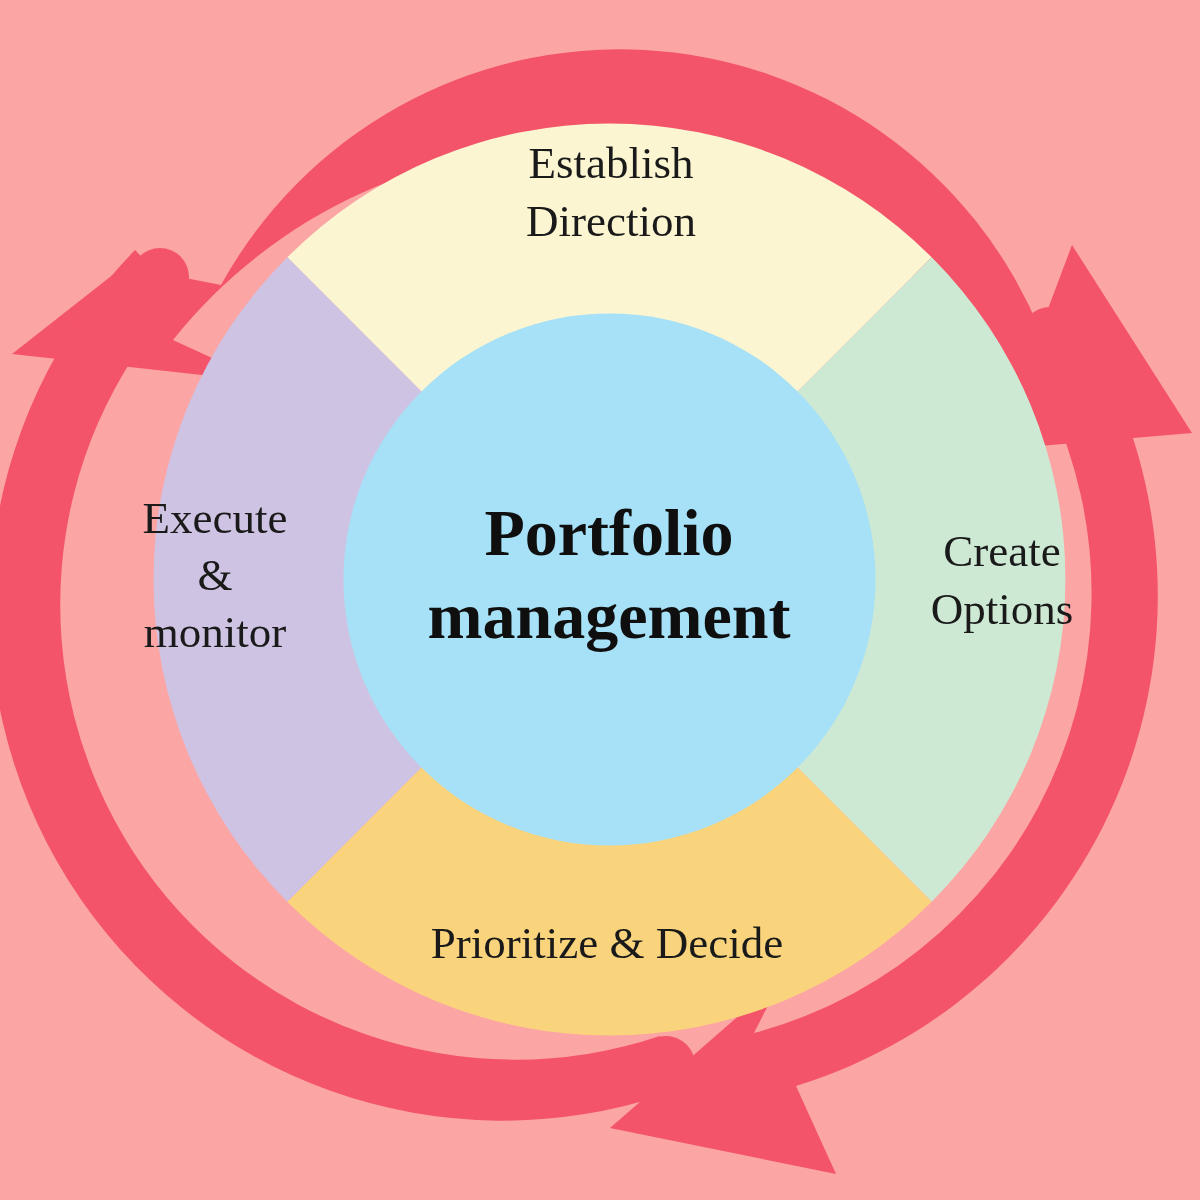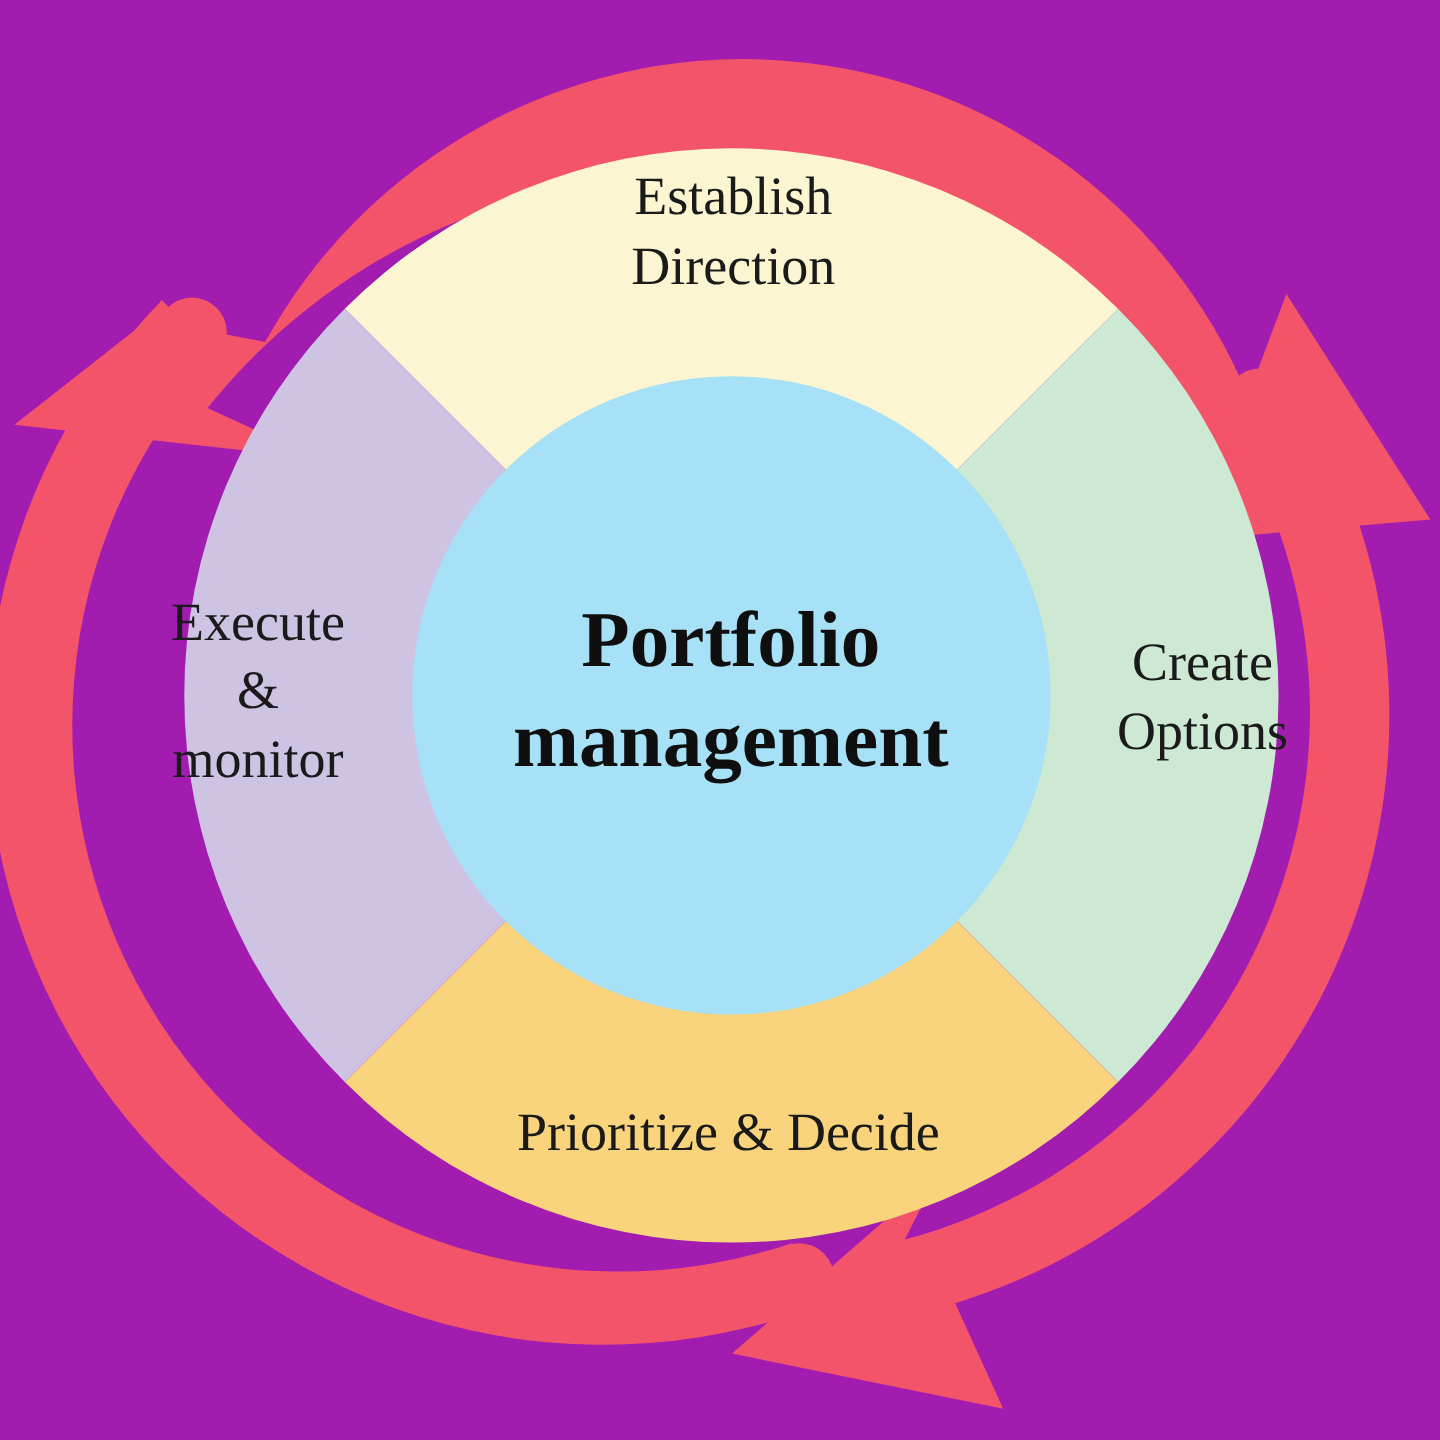--- a/index.html
+++ b/index.html
@@ -5,21 +5,21 @@
 <style>
   html,body{margin:0;padding:0;background:#ffffff;}
   body{
     width:1200px;height:1200px;
     font-family:"Liberation Serif","DejaVu Serif",serif;
     overflow:hidden;
   }
   #diagram-root{
     position:relative;
     width:1200px;height:1200px;
-    background:#a21caf;
+    background:#fca5a5;
   }
   svg.cycle{
     position:absolute;left:0;top:0;
     width:1200px;height:1200px;
     display:block;
   }
   .seg-label{
     font-family:"Liberation Serif","DejaVu Serif",serif;
     fill:#1a1a1a;
     font-size:45px;

